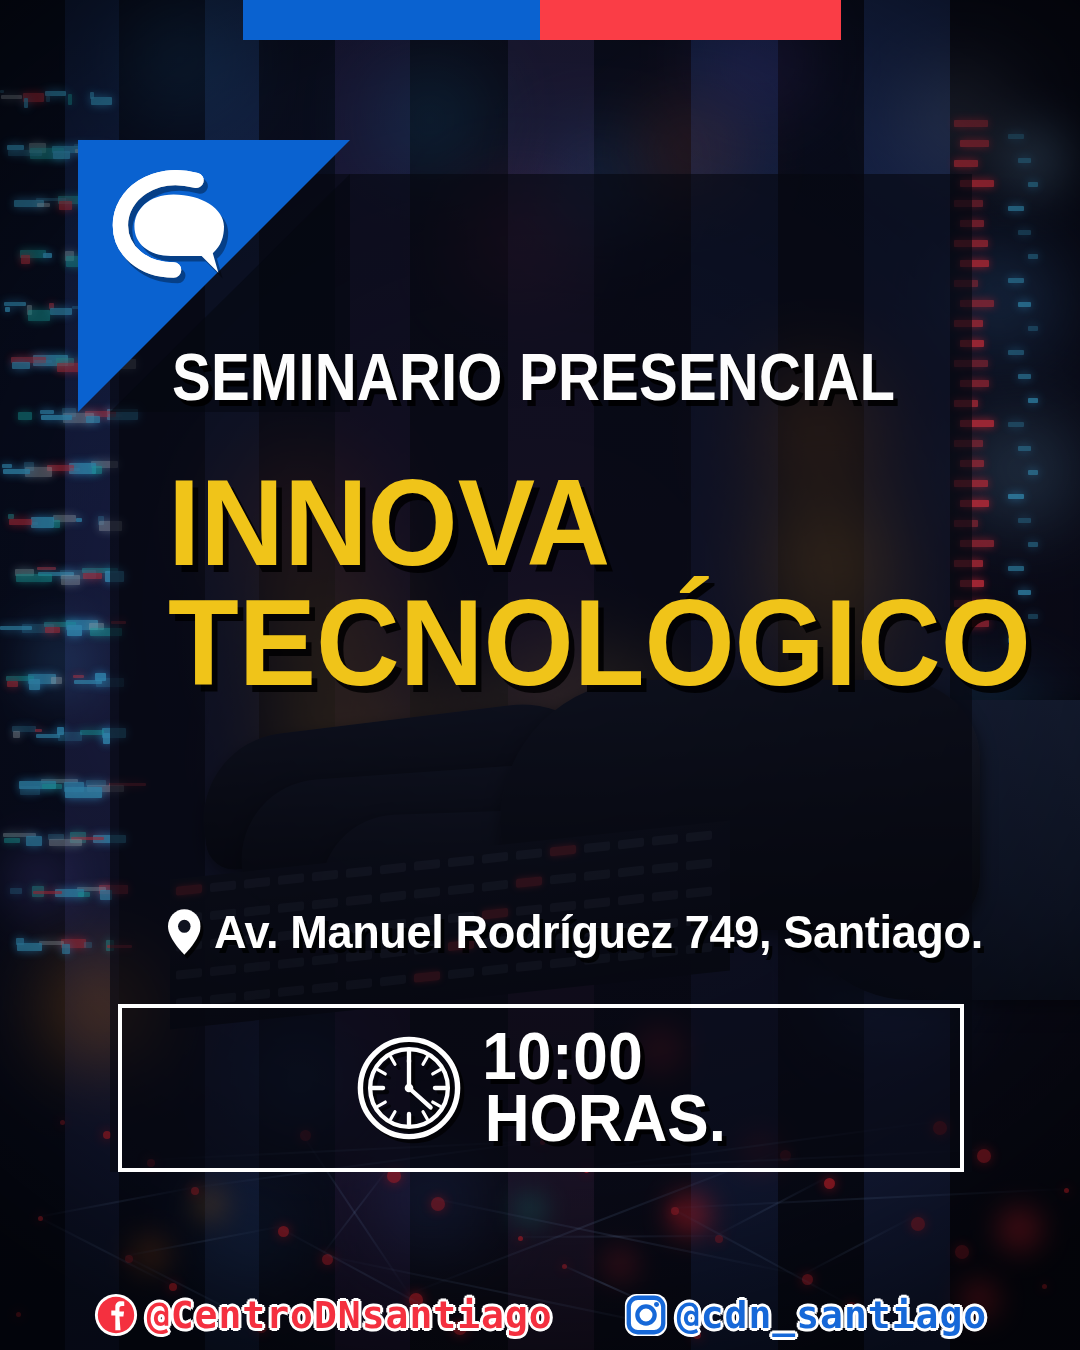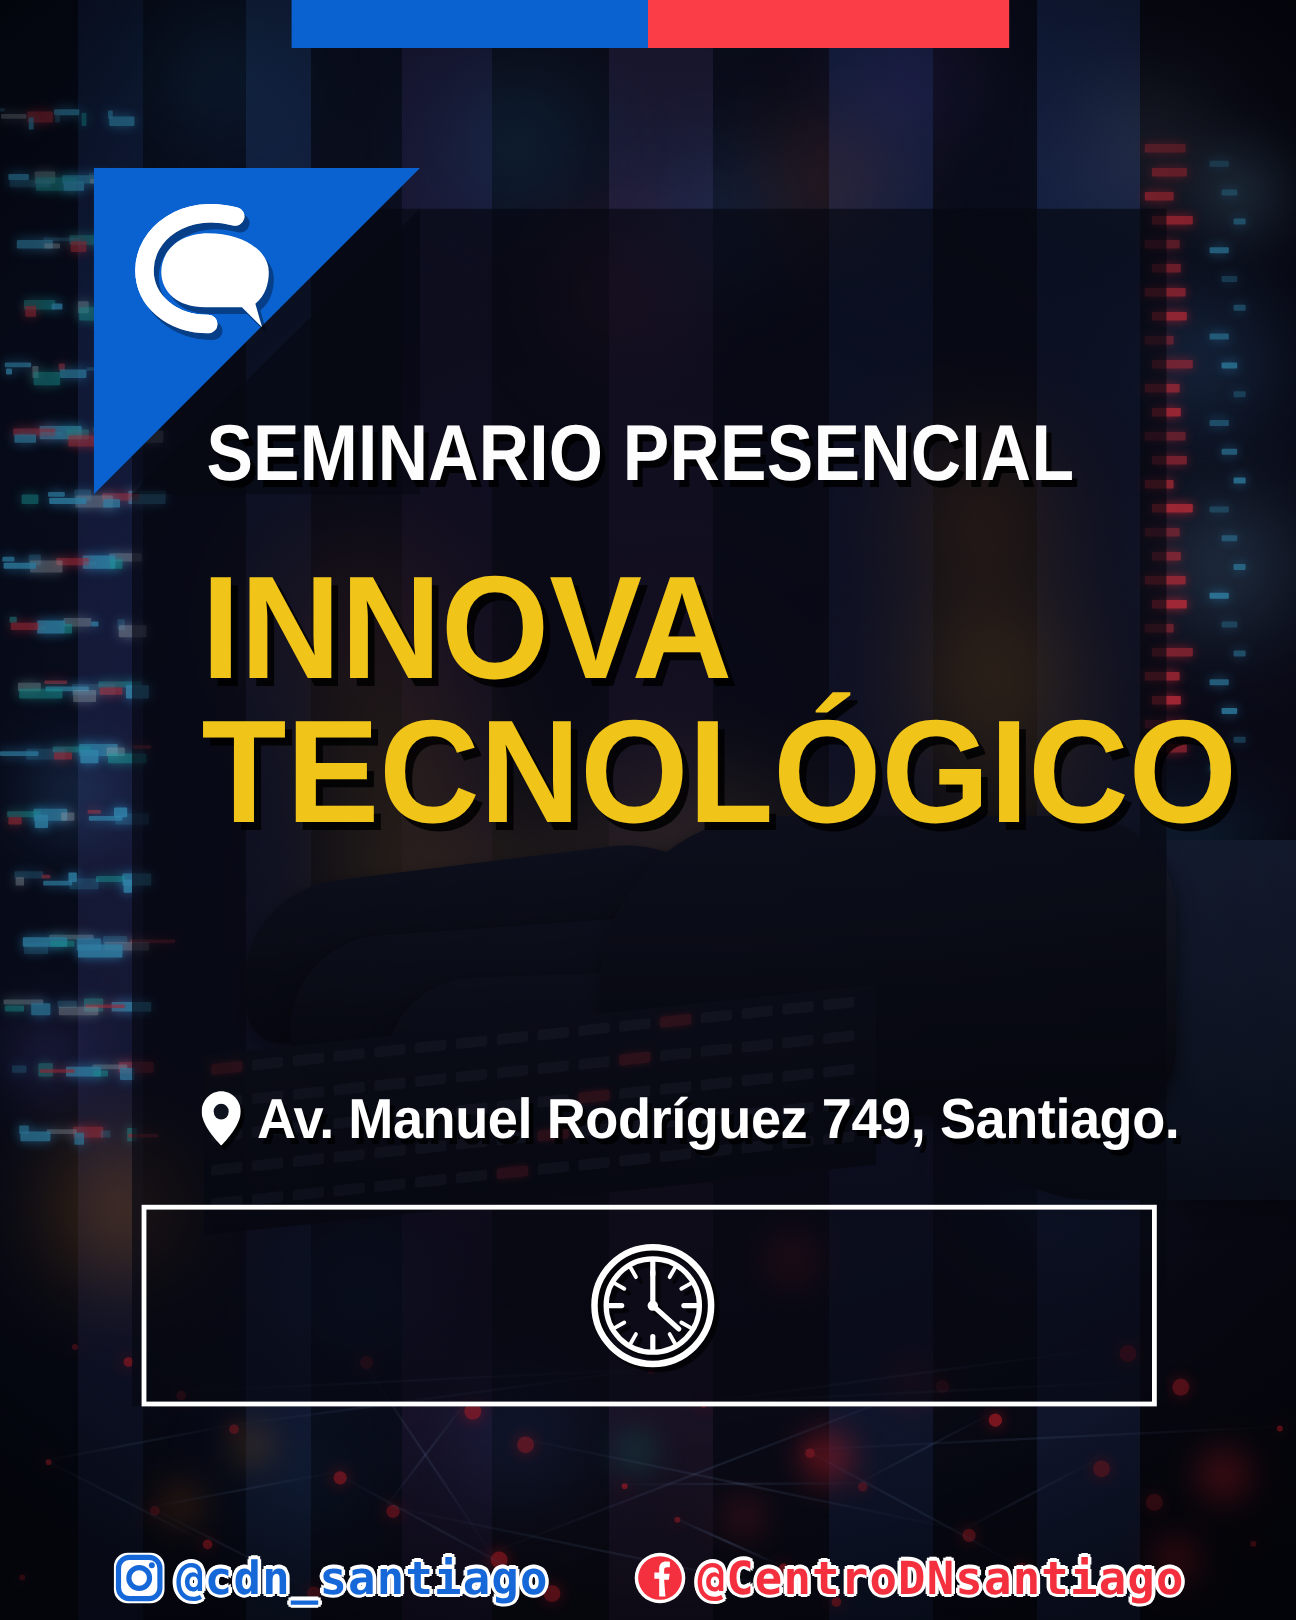--- a/index.html
+++ b/index.html
@@ -655,39 +655,43 @@
             <line x1="67" y1="79" x2="63" y2="72"></line>
             <line x1="33" y1="79" x2="37" y2="72"></line>
             <line x1="21" y1="67" x2="28" y2="63"></line>
             <line x1="21" y1="33" x2="28" y2="37"></line>
             <line x1="33" y1="21" x2="37" y2="28"></line>
           </g>
           <line x1="50" y1="50" x2="50" y2="24" stroke="#fff" stroke-width="4" stroke-linecap="round"></line>
           <line x1="50" y1="50" x2="70" y2="68" stroke="#fff" stroke-width="4" stroke-linecap="round"></line>
           <circle cx="50" cy="50" r="4" fill="#fff"></circle>
         </svg>
+        <div class="dt-rtext">
+          <div class="dt-big">10:00</div>
+          <div class="dt-sub">HORAS.</div>
+        </div>
       </div>
     </div>
   </div>
 
   <div class="social">
+
+    <div class="s-item s-fb">
+      <svg class="s-ico" viewBox="0 0 48 48">
+        <circle cx="24" cy="24" r="22" fill="#ffffff"></circle>
+        <circle cx="24" cy="24" r="19" fill="#f4303f"></circle>
+        <path d="M27.6 25.6h4.1l.7-5.3h-4.8v-3.1c0-1.5.5-2.6 2.7-2.6h2.3V9.9c-.4-.06-1.8-.2-3.4-.2-3.4 0-5.9 2.1-5.9 5.9v3.7h-4.2v5.3h4.2V40h5.4z" fill="#ffffff"></path>
+      </svg>
+      <span class="s-text">@CentroDNsantiago</span>
+    </div>
 
     <div class="s-item s-ig">
       <svg class="s-ico" viewBox="0 0 48 48">
         <rect x="2" y="2" width="44" height="44" rx="12" fill="#ffffff"></rect>
         <rect x="6" y="6" width="36" height="36" rx="9.5" fill="none" stroke="#1668d8" stroke-width="4.5"></rect>
         <circle cx="24" cy="24" r="9" fill="none" stroke="#1668d8" stroke-width="4.5"></circle>
         <circle cx="35" cy="13" r="2.6" fill="#1668d8"></circle>
       </svg>
       <span class="s-text">@cdn_santiago</span>
     </div>
-
-    <div class="s-item s-fb">
-      <svg class="s-ico" viewBox="0 0 48 48">
-        <circle cx="24" cy="24" r="22" fill="#ffffff"></circle>
-        <circle cx="24" cy="24" r="19" fill="#f4303f"></circle>
-        <path d="M27.6 25.6h4.1l.7-5.3h-4.8v-3.1c0-1.5.5-2.6 2.7-2.6h2.3V9.9c-.4-.06-1.8-.2-3.4-.2-3.4 0-5.9 2.1-5.9 5.9v3.7h-4.2v5.3h4.2V40h5.4z" fill="#ffffff"></path>
-      </svg>
-      <span class="s-text">@CentroDNsantiago</span>
-    </div>
   </div>
 
 </div>
 
 </body></html>

